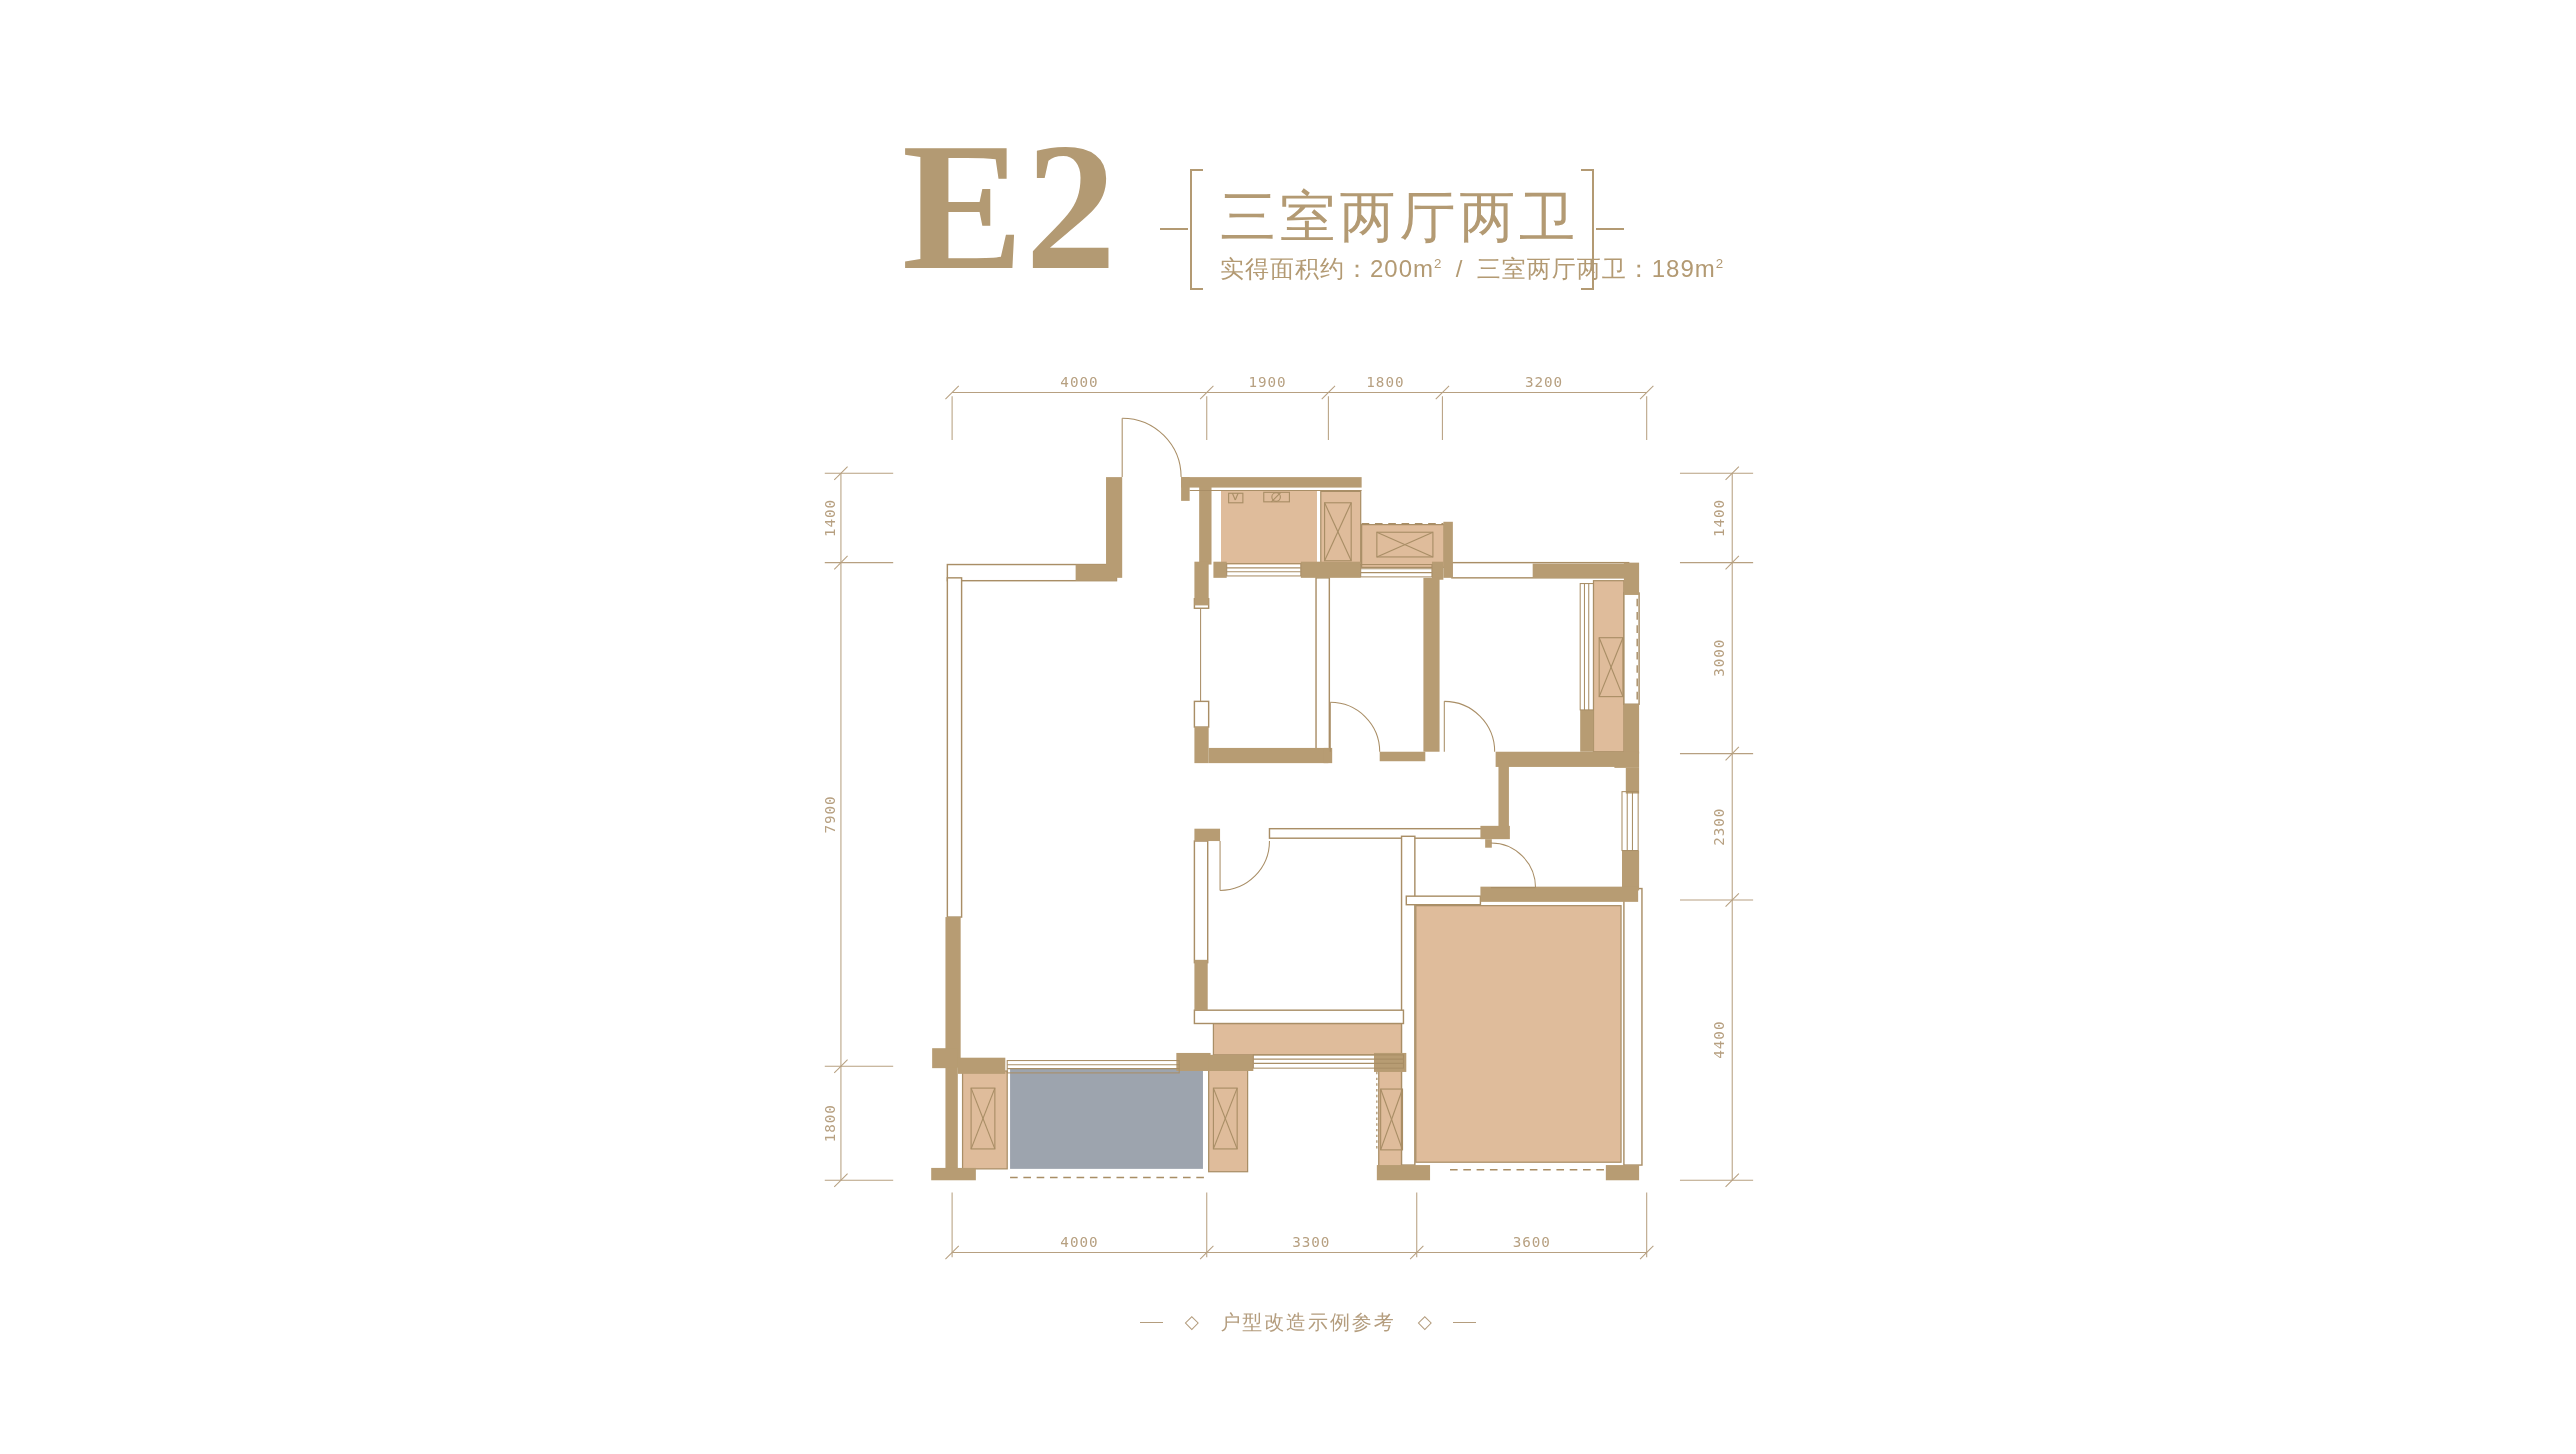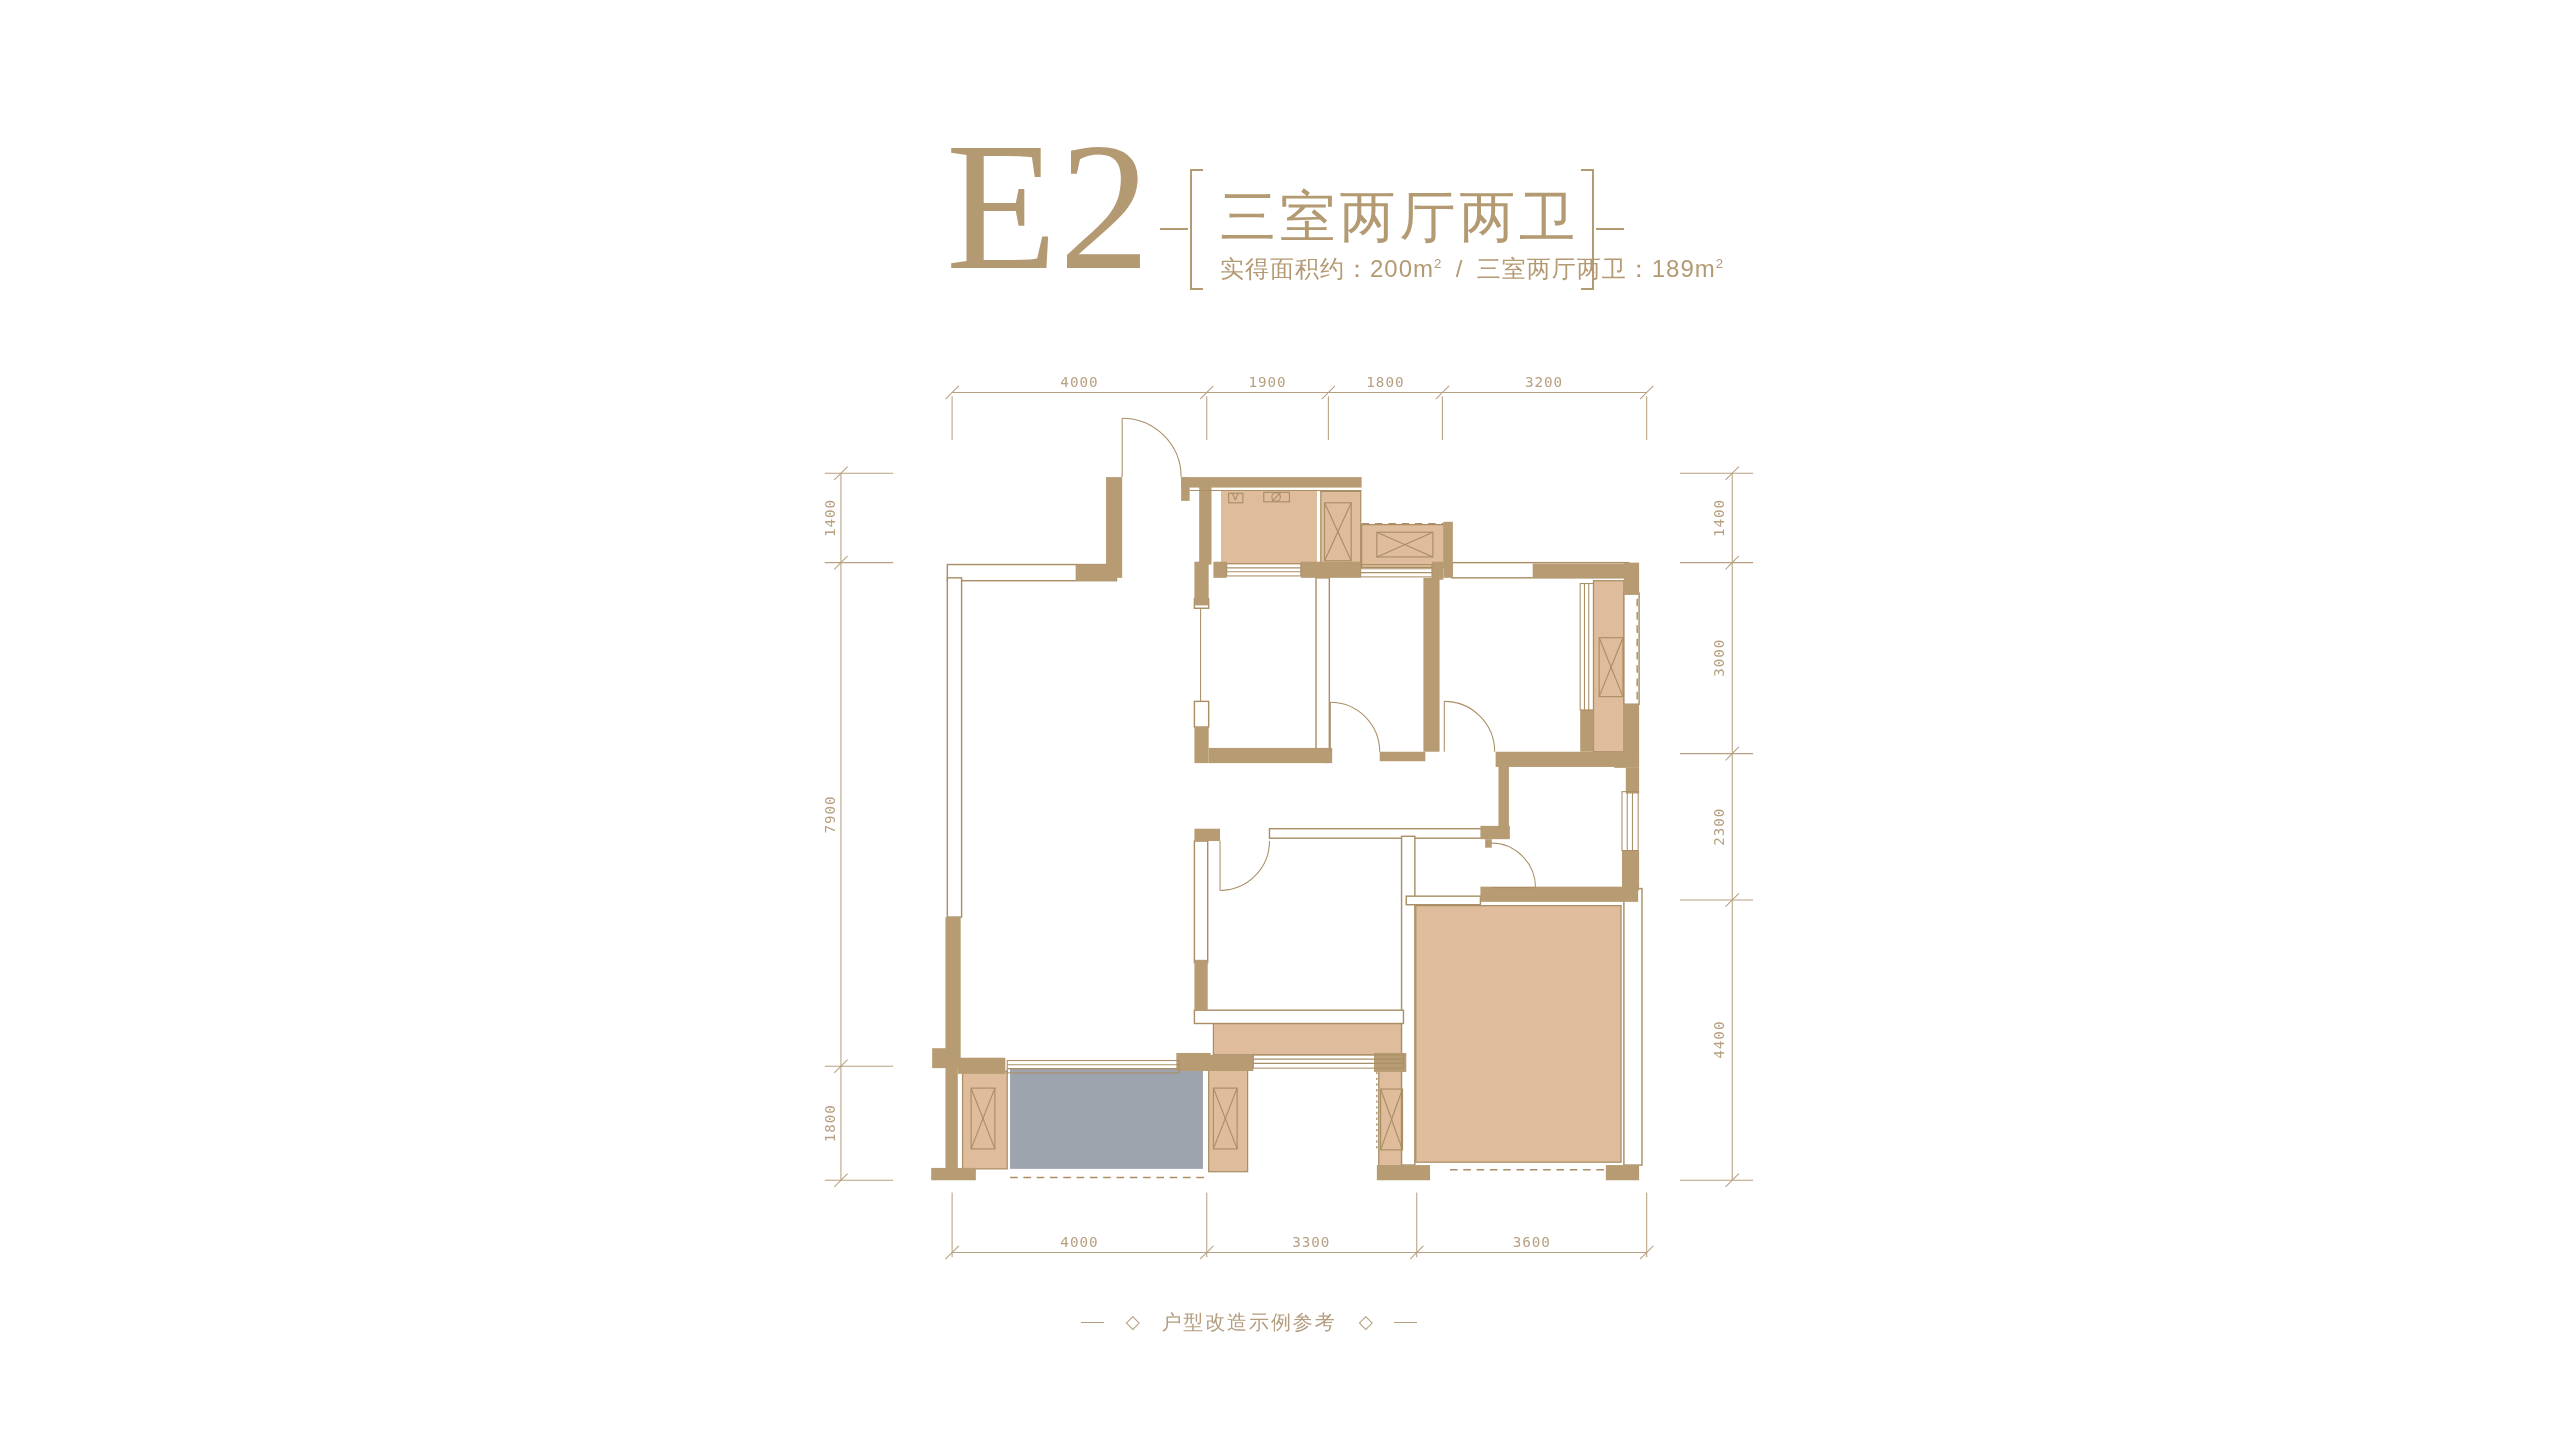--- a/index.html
+++ b/index.html
@@ -1,39 +1,39 @@
 <!DOCTYPE html>
 <html style="font-size:15px"><head>
 <meta charset="utf-8">
 <style>
   html,body{margin:0;padding:0;background:#ffffff;}
   body{width:2576px;height:1455px;position:relative;overflow:hidden;
        font-family:"Liberation Sans",sans-serif;}
   .abs{position:absolute;}
 
   
-  .unit-code{left:946px;top:116px;font-family:"Liberation Serif","DejaVu Serif",serif;
-             font-size:182px;line-height:1;color:#b39a73;letter-spacing:1.9px;}
+  .unit-code{left:902px;top:116px;font-family:"Liberation Serif","DejaVu Serif",serif;
+             font-size:182px;line-height:1;color:#b39a73;letter-spacing:1.9px;font-weight:bold;}
   .bracket{width:13.3px;height:121px;top:169px;}
   .bracket .v{position:absolute;top:0;bottom:0;width:2.4px;background:#b39a73;}
   .bracket .h{position:absolute;width:13.3px;height:2.4px;background:#b39a73;}
   .bracket-l{left:1190px;} .bracket-l .v{left:0;} .bracket-l .h{left:0;}
   .bracket-r{left:1581px;} .bracket-r .v{right:0;} .bracket-r .h{right:0;}
   .h-top{top:0;} .h-bot{bottom:0;}
   .side-dash{top:228px;width:27.6px;height:2.4px;background:#b39a73;}
   .dash-l{left:1160px;} .dash-r{left:1596px;}
   .layout-name{left:1220px;top:180px;font-size:56px;color:#b39a73;
                letter-spacing:3.8px;font-family:Liberation Serif, serif;}
   .area-line{left:1220px;top:253px;font-size:24px;color:#b39a73;letter-spacing:1px;
              font-family:"Liberation Sans","DejaVu Sans",sans-serif;}
   .area-line sup{font-size:13.3px;}
   .area-sep{padding:0 13.3px;}
 
   
-  .caption{left:964px;top:1309px;width:570px;display:flex;align-items:center;
+  .caption{left:1023px;top:1309px;width:570px;display:flex;align-items:center;
            justify-content:center;gap:24px;color:#b49d7e;font-size:20px;letter-spacing:1.9px;}
   .cap-line{width:23px;height:1.4px;background:#b49d7e;}
   .cap-diamond{width:7.6px;height:7.6px;border:1.1px solid #b49d7e;transform:rotate(45deg);background:#fff;}
 
   
   svg{position:absolute;left:0;top:0;}
   .w  {fill:#b79c73;stroke:none;}                              
   .rm {fill:#dfbc9b;stroke:none;}                              
   .rmo{fill:#dfbc9b;stroke:#a98e66;stroke-width:1.3;}          
   .gy {fill:#9da4ae;stroke:none;}                              

